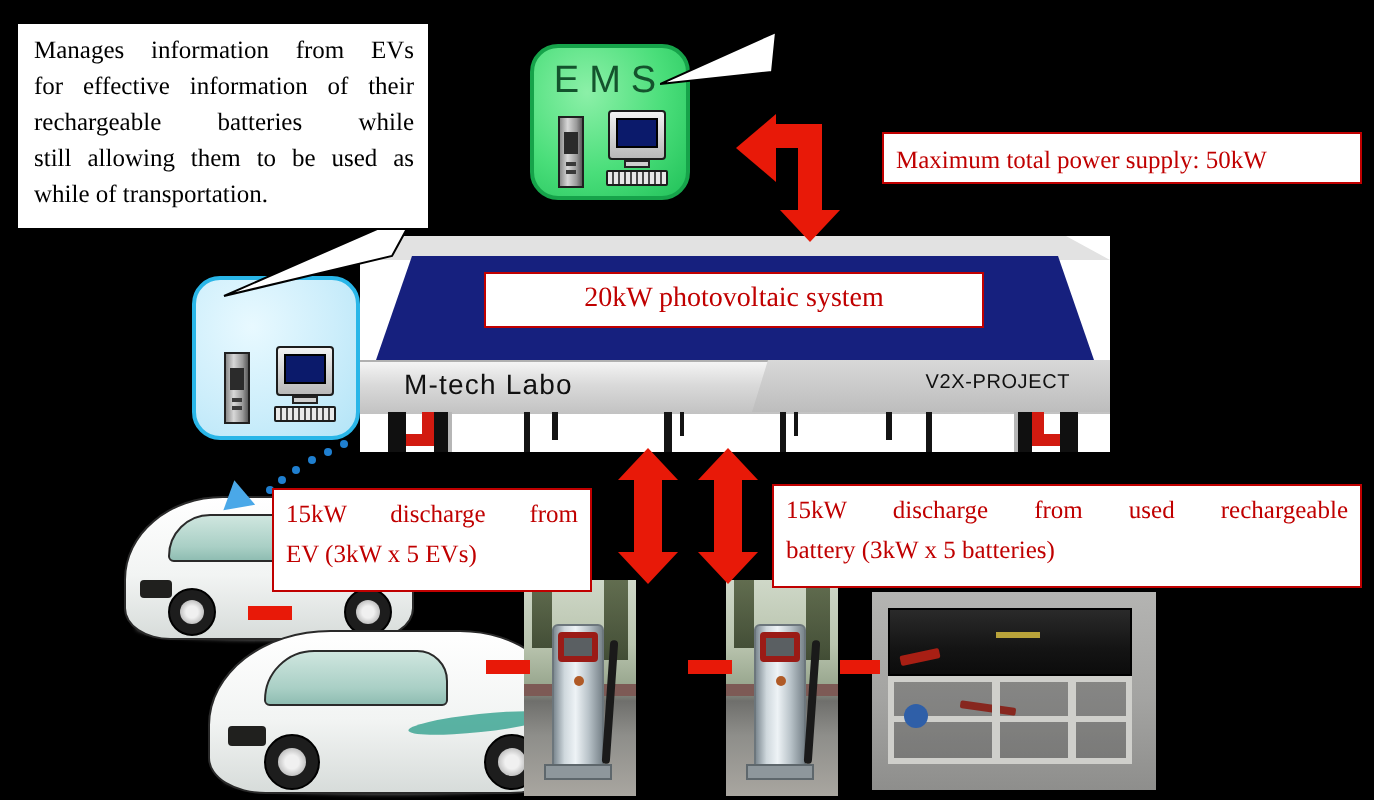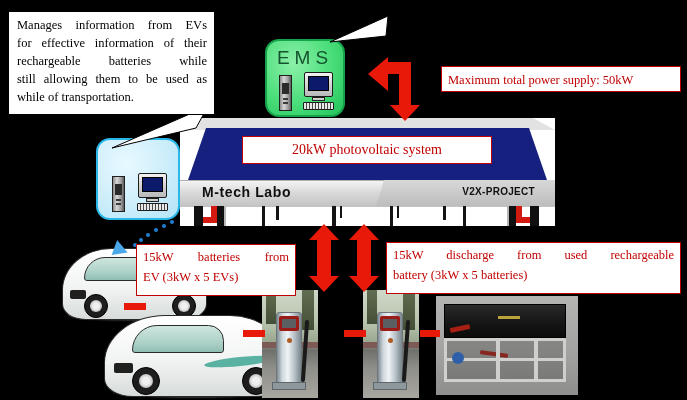--- a/index.html
+++ b/index.html
@@ -58,21 +58,20 @@
     width: 100%;
     text-align: center;
     font-size: 19px;
     letter-spacing: 5px;
     font-family: "Liberation Sans", sans-serif;
     font-weight: normal;
   }
   .dev-ems {
     background: radial-gradient(ellipse at 35% 30%, #8cf0a8 0%, #4ade7a 55%, #22c25a 100%);
     border: 2px solid #16a34a;
-    margin-top: 17px;
   }
   .dev-ems .devlabel { color: #14532d; }
   .dev-eis {
     background: radial-gradient(ellipse at 35% 30%, #e8f9ff 0%, #cdeefb 55%, #b3e4f7 100%);
     border: 2px solid #29b6e8;
   }
   .dev-eis .devlabel { color: #2030c8; }
 
   .tower {
     position: absolute;
@@ -153,21 +152,21 @@
     background: linear-gradient(180deg,#f4f4f4 0%,#d9d9d9 45%,#c2c2c2 100%);
     border-top: 1px solid #b0b0b0;
   }
   .facade-wing {
     position: absolute;
     background: linear-gradient(180deg,#d8d8d8 0%,#bdbdbd 100%);
   }
   .blabel {
     position: absolute;
     font-family: "Liberation Sans", sans-serif;
-    font-weight: bold;
+    font-weight: normal;
     color: #101010;
     white-space: nowrap;
   }
   .pv-box {
     position: absolute;
     background: #ffffff;
     border: 1px solid #c00000;
     color: #c00000;
     font-size: 14px;
     text-align: center;
@@ -498,21 +497,21 @@
     <p class="justify-all">still allowing them to be used as</p>
     <p>while of transportation.</p>
   </div>
 
 
   <div class="redbox" style="left:441px; top:66px; width:240px; height:26px; line-height:22px; text-align:left;">
     <span>Maximum total power supply: 50kW</span>
   </div>
 
   <div class="redbox" style="left:136px; top:244px; width:160px; height:52px;">
-    <p class="justify-all">15kW batteries from</p>
+    <p class="justify-all">15kW discharge from</p>
     <p>EV (3kW x 5 EVs)</p>
   </div>
 
   <div class="redbox" style="left:386px; top:242px; width:295px; height:52px;">
     <p class="justify-all">15kW discharge from used rechargeable</p>
     <p>battery (3kW x 5 batteries)</p>
   </div>
 
 </div>
 

